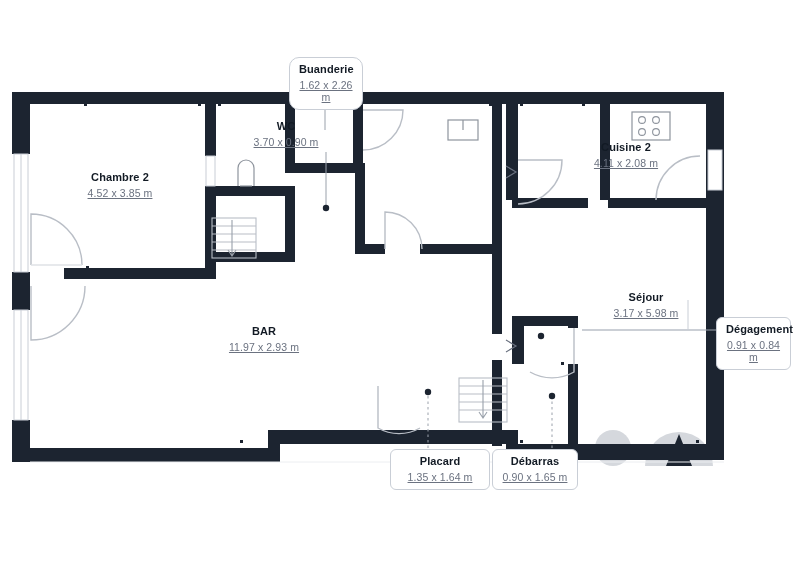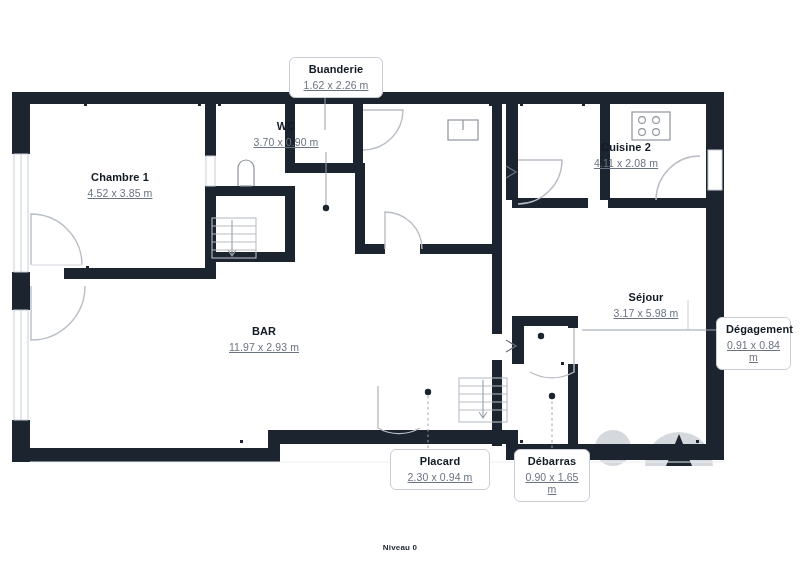--- a/index.html
+++ b/index.html
@@ -188,32 +188,32 @@
       <circle cx="541" cy="336" r="3.2" fill="#1c2430" stroke="none"></circle>
     </g>
 
     <g stroke="#c9ced6" stroke-width="1" fill="none">
       <line x1="582" y1="330" x2="706" y2="330"></line>
       <line x1="30" y1="462" x2="724" y2="462" stroke="#eceef1"></line>
     </g>
 
   </svg>
 
-  <div class="label boxed" style="left:289px;top:57px;width:94px;">
+  <div class="label boxed" style="left:289px;top:57px;width:74px;border-radius:10px;">
     <div class="nm">Buanderie</div>
     <div class="dm">1.62 x 2.26 m</div>
   </div>
 
   <div class="label plain" style="left:236px;top:120px;width:100px;">
     <div class="nm">WC</div>
     <div class="dm">3.70 x 0.90 m</div>
   </div>
 
   <div class="label plain" style="left:62px;top:171px;width:116px;">
-    <div class="nm">Chambre 1</div>
+    <div class="nm">Chambre 2</div>
     <div class="dm">4.52 x 3.85 m</div>
   </div>
 
 
   <div class="label plain" style="left:568px;top:141px;width:116px;">
     <div class="nm">Cuisine 2</div>
     <div class="dm">4.11 x 2.08 m</div>
   </div>
 
   <div class="label plain" style="left:206px;top:325px;width:116px;">
@@ -226,24 +226,22 @@
     <div class="dm">3.17 x 5.98 m</div>
   </div>
 
   <div class="label boxed" style="left:716px;top:317px;width:75px;">
     <div class="nm">Dégagement</div>
     <div class="dm">0.91 x 0.84 m</div>
   </div>
 
   <div class="label boxed" style="left:390px;top:449px;width:100px;">
     <div class="nm">Placard</div>
-    <div class="dm">2.30 x 0.94 m</div>
-  </div>
-
-  <div class="label boxed" style="left:514px;top:449px;width:76px;">
+    <div class="dm">1.35 x 1.64 m</div>
+  </div>
+
+  <div class="label boxed" style="left:492px;top:449px;width:86px;">
     <div class="nm">Débarras</div>
     <div class="dm">0.90 x 1.65 m</div>
   </div>
 
-  <div style="position:absolute;left:0;top:543px;width:800px;text-align:center;
-              font-size:8px;font-weight:bold;color:#1c2430;letter-spacing:.2px;">Niveau 0</div>
 
 </div>
 
 </body></html>

